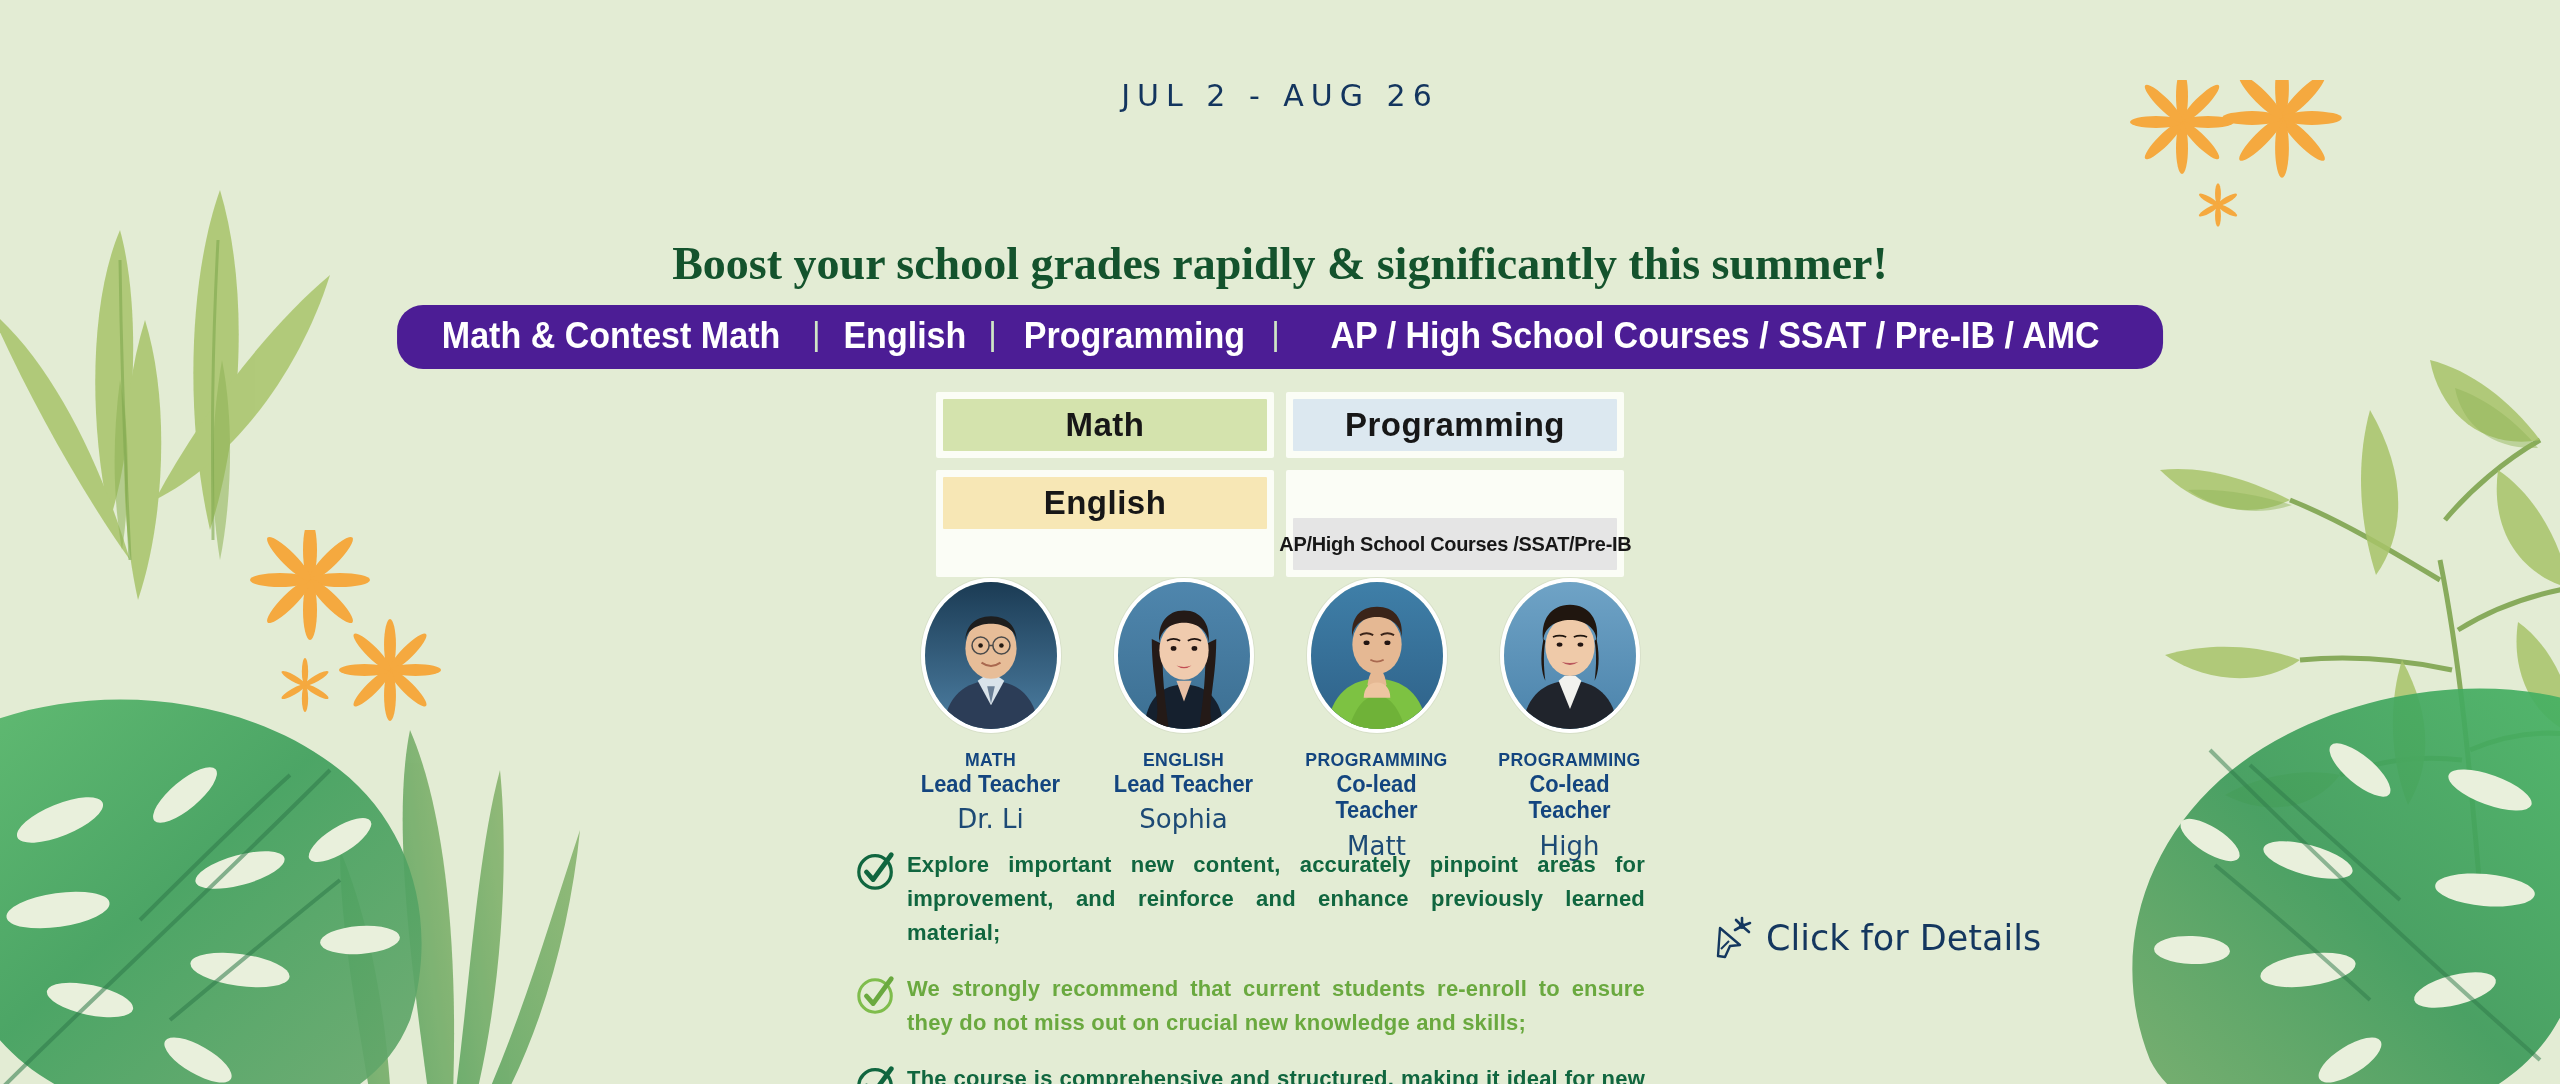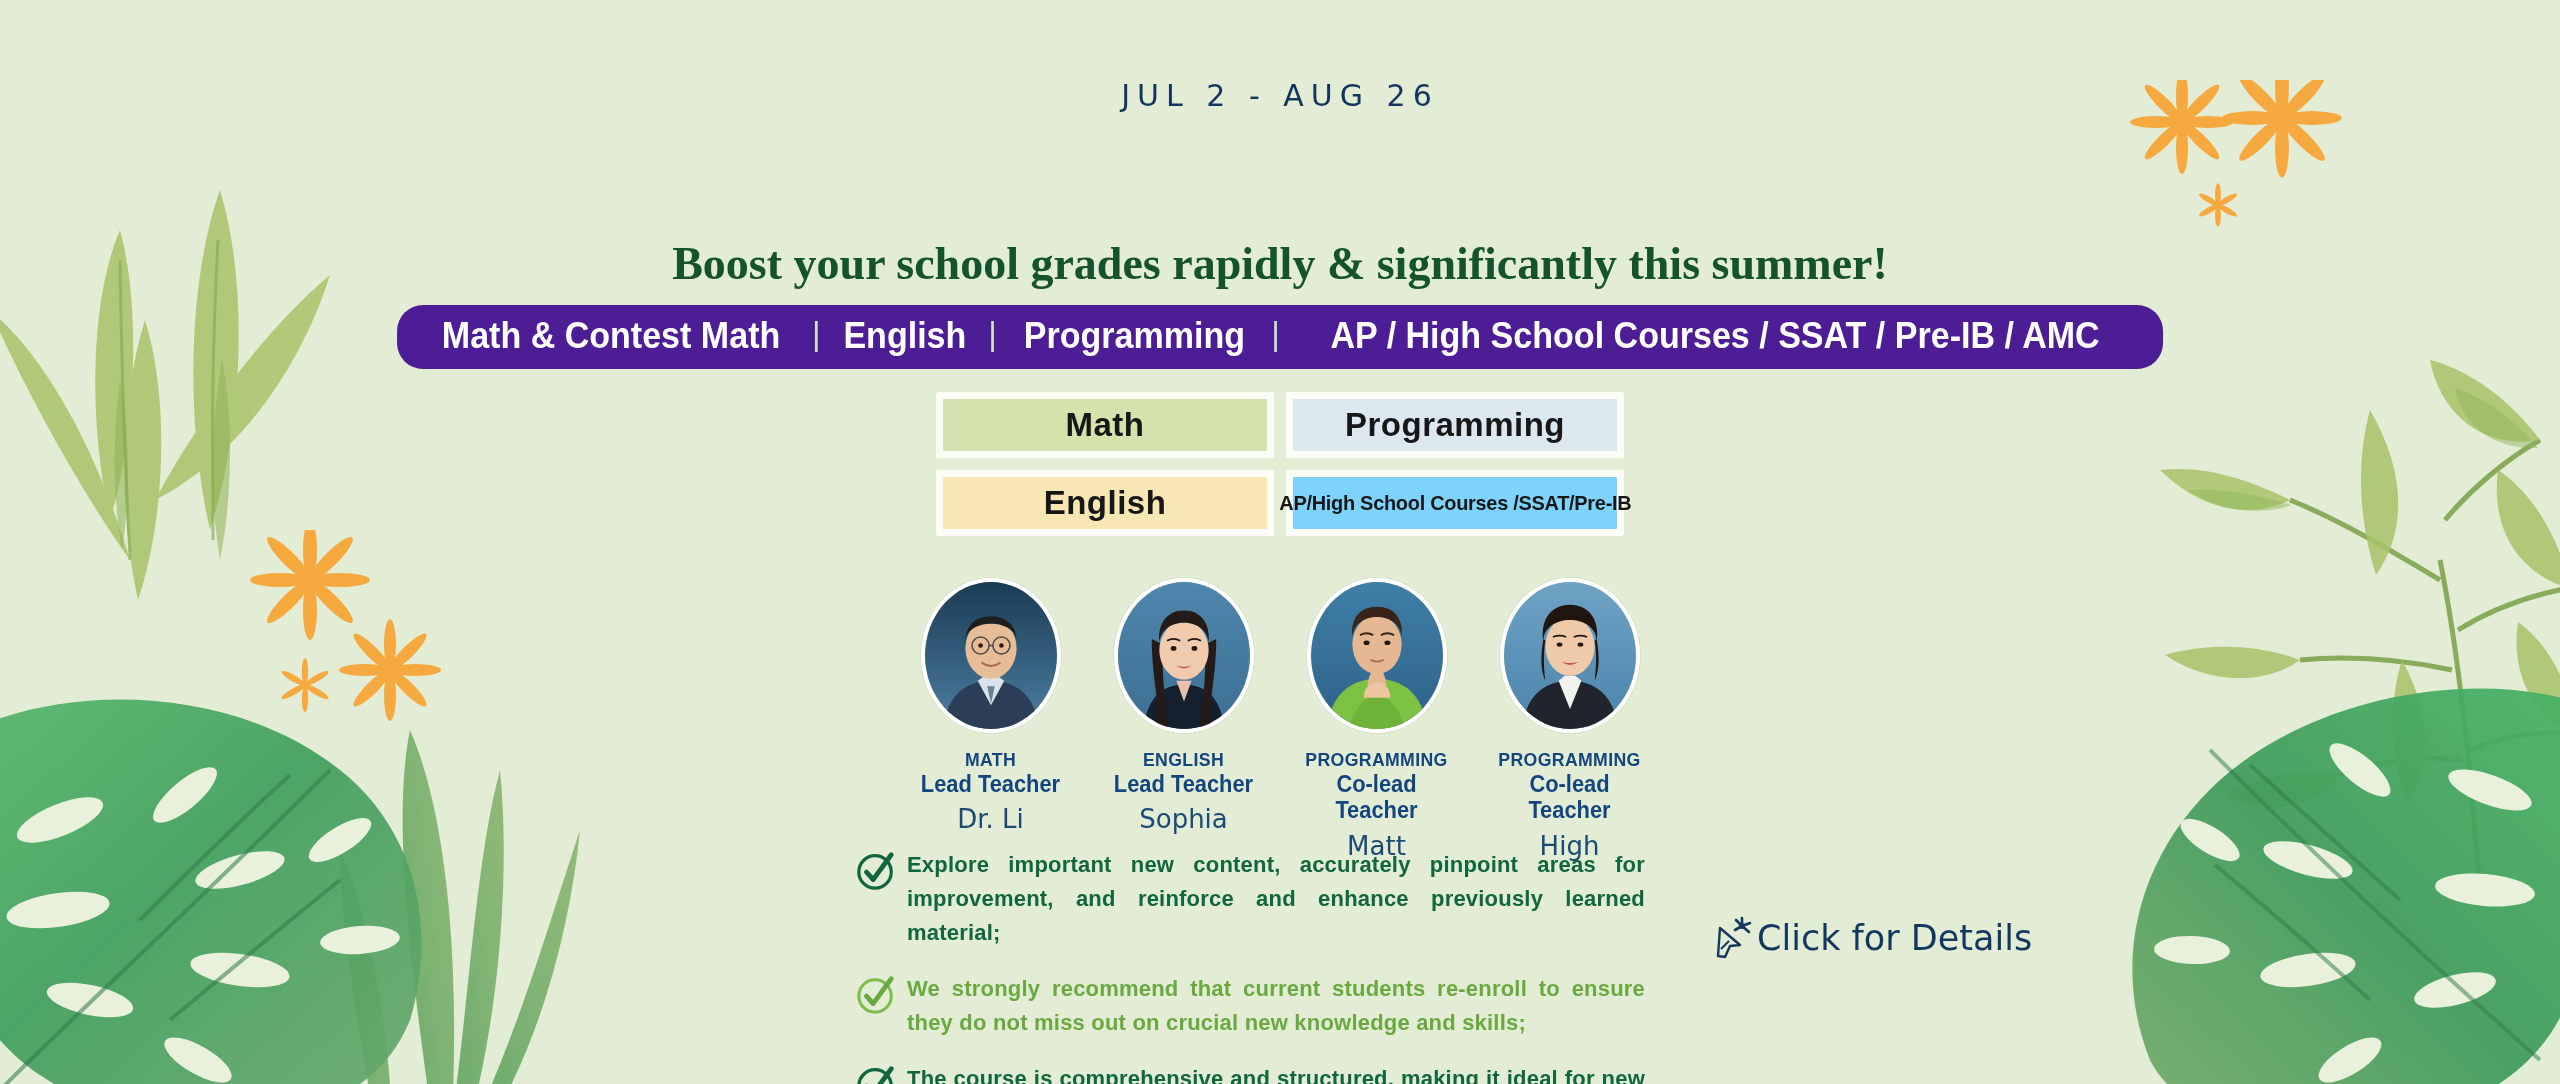--- a/index.html
+++ b/index.html
@@ -212,21 +212,21 @@
   .bullet.dark .bullet-text { color: #10663f; }
   .bullet.light .bullet-text { color: #6aa93f; }
 
   
   #cta {
     position: absolute;
     left: 1712px;
     top: 916px;
     display: flex;
     align-items: center;
-    gap: 5px;
+    gap: 14px;
   }
   #cta-icon { width: 40px; height: 44px; }
   #cta-label {
     font-family: "DejaVu Sans", sans-serif;
     font-size: 35px;
     color: #14375f;
     white-space: nowrap;
   }
 </style>
 </head>
@@ -437,21 +437,21 @@
         <div class="tile-inner" style="background: rgb(220, 232, 240);">
           <span class="tile-label">Programming</span>
         </div>
       </div>
       <div class="tile">
         <div class="tile-inner" style="background: rgb(247, 231, 181);">
           <span class="tile-label">English</span>
         </div>
       </div>
       <div class="tile">
-        <div class="tile-inner" style="background: #7dd3fc;">
+        <div class="tile-inner" style="background: #e5e5e5; margin-top: 41px;">
           <span class="tile-label small">AP/High School Courses /SSAT/Pre-IB</span>
         </div>
       </div>
     </div>
 
     <div id="teachers" class="center-col">
 
       <div class="teacher">
         <div class="avatar">
           <svg viewBox="0 0 140 155" preserveAspectRatio="xMidYMid slice">

